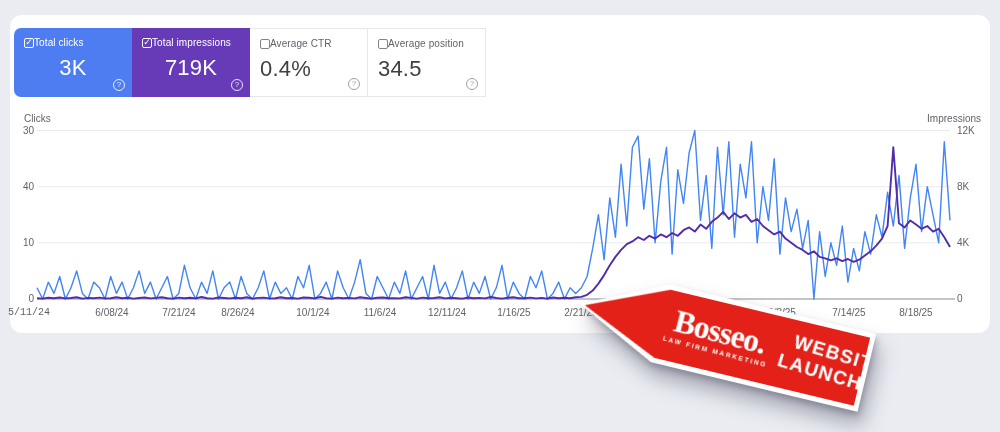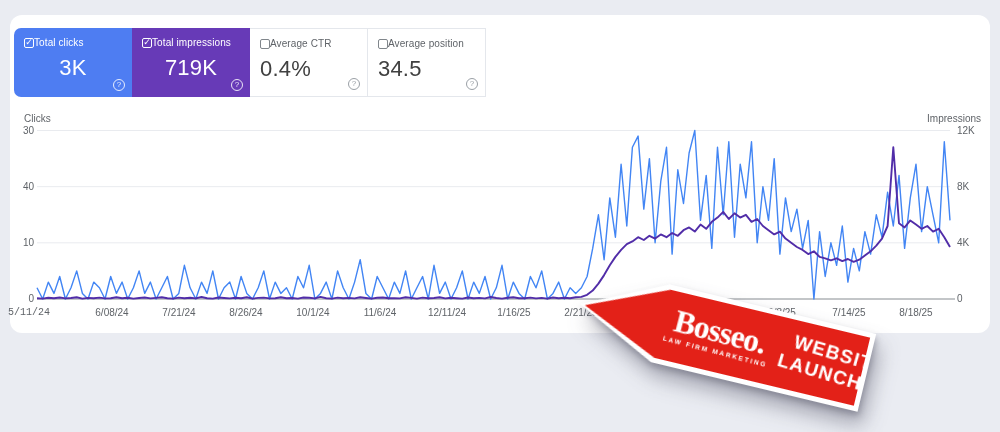--- a/index.html
+++ b/index.html
@@ -108,21 +108,21 @@
       <span class="tick-label tick-left" style="top: 293px;">0</span>
       <span class="tick-label tick-right" style="top: 124.5px;">12K</span>
       <span class="tick-label tick-right" style="top: 180.667px;">8K</span>
       <span class="tick-label tick-right" style="top: 236.833px;">4K</span>
       <span class="tick-label tick-right" style="top: 293px;">0</span>
     </div>
   <div id="xlabel-container">
       <span class="x-label" style="left: 29px; font-family: Liberation Mono, monospace;">5/11/24</span>
       <span class="x-label" style="left: 112px;">6/08/24</span>
       <span class="x-label" style="left: 179px;">7/21/24</span>
-      <span class="x-label" style="left: 246px;">8/26/24</span>
+      <span class="x-label" style="left: 238px;">8/26/24</span>
       <span class="x-label" style="left: 313px;">10/1/24</span>
       <span class="x-label" style="left: 380px;">11/6/24</span>
       <span class="x-label" style="left: 447px; text-align: center;">12/11/24</span>
       <span class="x-label" style="left: 514px;">1/16/25</span>
       <span class="x-label" style="left: 581px;">2/21/25</span>
       <span class="x-label" style="left: 782px;">6/8/25</span>
       <span class="x-label" style="left: 849px;">7/14/25</span>
       <span class="x-label" style="left: 916px;">8/18/25</span>
     </div>
 

